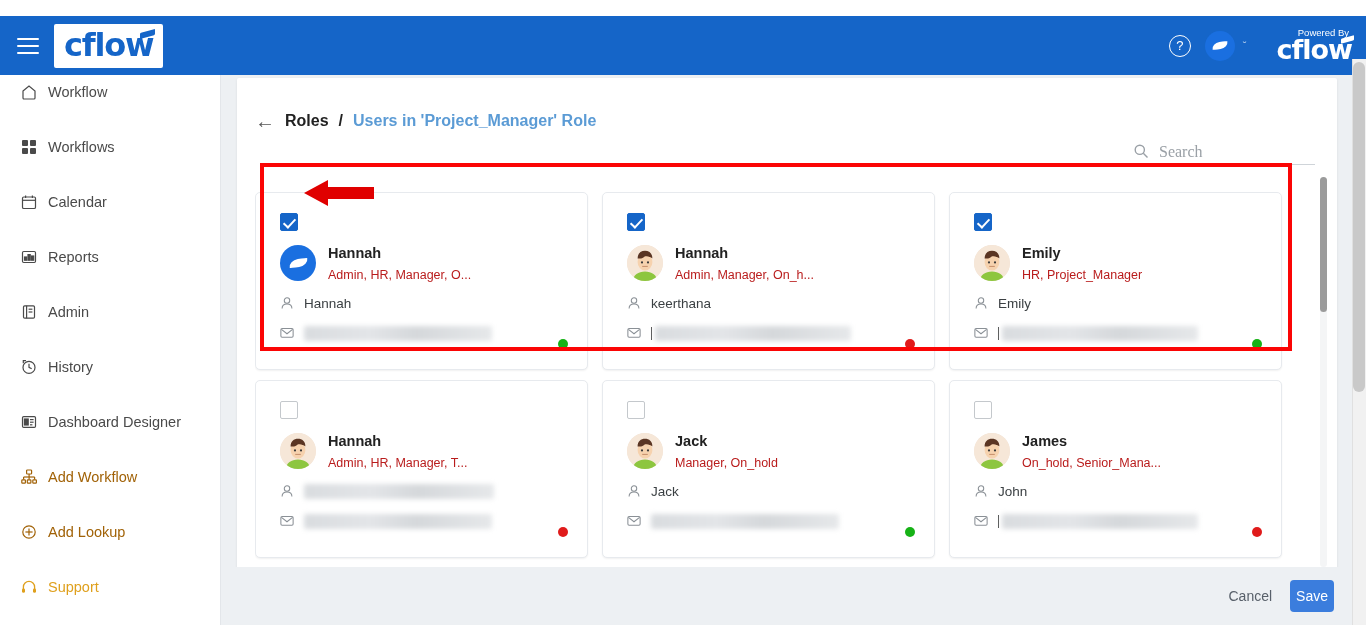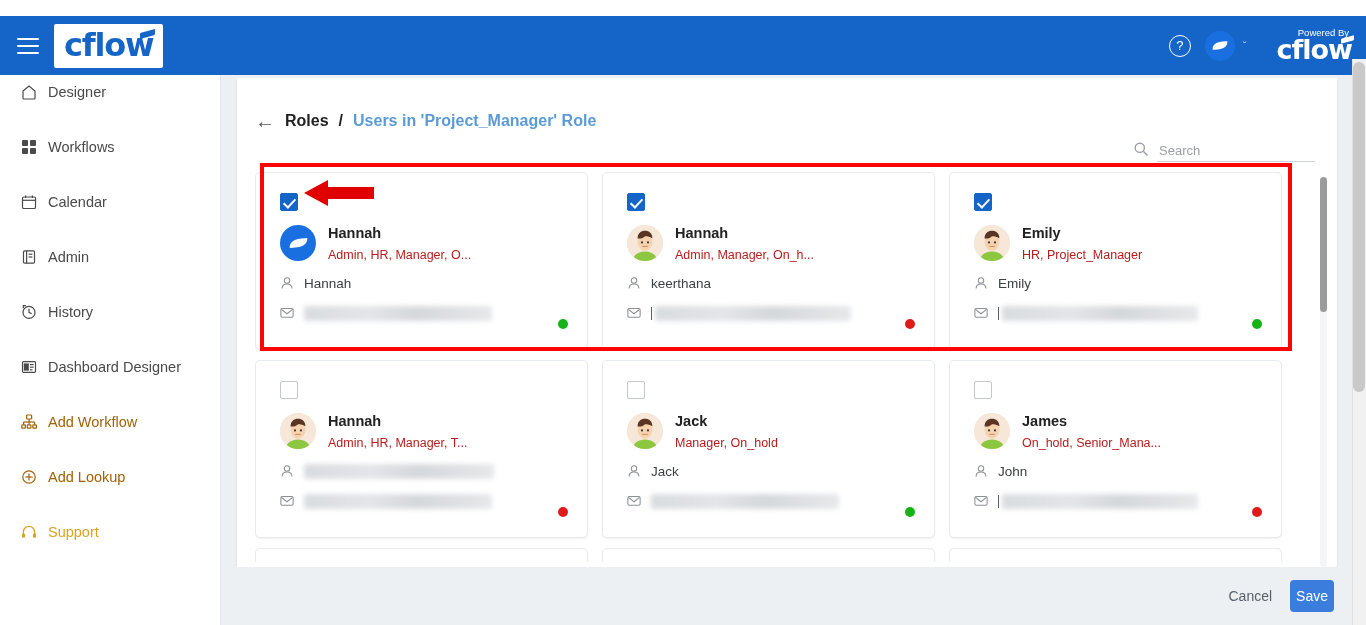--- a/index.html
+++ b/index.html
@@ -128,28 +128,28 @@
   .bc-sep { color: #222; font-weight: 600; }
   .bc-current { color: #5b9bd5; font-weight: 600; cursor: pointer; }
 
   .search-wrap {
     position: absolute; right: 22px; top: 62px;
     display: flex; align-items: center; gap: 8px;
   }
   .search-ico { color: #9aa0a6; }
   .search-input {
     width: 158px; border: none; border-bottom: 1px solid #cfd4d9;
-    font-size: 13px; color: #333; padding: 3px 2px; outline: none;
-    font-family: Liberation Sans, sans-serif; background: transparent;
+    font-size: 16px; color: #333; padding: 3px 2px; outline: none;
+    font-family: Liberation Serif, serif; background: transparent;
   }
   .search-input::placeholder { color: #9aa0a6; }
 
   
   .grid-scroll {
-    position: absolute; left: 18px; top: 94px;
+    position: absolute; left: 18px; top: 114px;
     width: 1060px; height: 390px;
     overflow: hidden;
   }
   .grid {
     display: grid;
     grid-template-columns: repeat(3, 333px);
     gap: 10px 14px;
   }
   .card {
     height: 178px;
@@ -286,21 +286,21 @@
   </div>
 </div>
 
 <div class="sidebar" id="sidebar">
 <div class="nav-item">
       <span class="nav-ico">
         <svg width="16" height="16" viewBox="0 0 16 16" fill="none" stroke="currentColor" stroke-width="1.2">
           <path d="M2 7l6-5 6 5v7a1 1 0 0 1-1 1H3a1 1 0 0 1-1-1z"></path>
         </svg>
       </span>
-      <span>Designer</span>
+      <span>Workflow</span>
     </div>
     <div class="nav-item">
       <span class="nav-ico">
         <svg width="16" height="16" viewBox="0 0 16 16" fill="currentColor">
           <rect x="1" y="1" width="6" height="6" rx="1"></rect>
           <rect x="9" y="1" width="6" height="6" rx="1"></rect>
           <rect x="1" y="9" width="6" height="6" rx="1"></rect>
           <rect x="9" y="9" width="6" height="6" rx="1"></rect>
         </svg>
       </span>
@@ -309,20 +309,31 @@
     <div class="nav-item">
       <span class="nav-ico">
         <svg width="16" height="16" viewBox="0 0 16 16" fill="none" stroke="currentColor" stroke-width="1.2">
           <rect x="1.5" y="3" width="13" height="11.5" rx="1.3"></rect>
           <line x1="1.5" y1="6.3" x2="14.5" y2="6.3"></line>
           <line x1="4.6" y1="1.4" x2="4.6" y2="4"></line>
           <line x1="11.4" y1="1.4" x2="11.4" y2="4"></line>
         </svg>
       </span>
       <span>Calendar</span>
+    </div>
+    <div class="nav-item">
+      <span class="nav-ico">
+        <svg width="16" height="16" viewBox="0 0 16 16" fill="none" stroke="currentColor" stroke-width="1.2">
+          <rect x="1.5" y="2.5" width="13" height="11" rx="1.2"></rect>
+          <rect x="3.5" y="8" width="2.2" height="3.2" fill="currentColor"></rect>
+          <rect x="7" y="5.6" width="2.2" height="5.6" fill="currentColor"></rect>
+          <rect x="10.5" y="7" width="2.2" height="4.2" fill="currentColor"></rect>
+        </svg>
+      </span>
+      <span>Reports</span>
     </div>
     <div class="nav-item">
       <span class="nav-ico">
         <svg width="16" height="16" viewBox="0 0 16 16" fill="none" stroke="currentColor" stroke-width="1.2">
           <rect x="2.5" y="1.8" width="11" height="12.4" rx="1.2"></rect>
           <line x1="5.6" y1="1.8" x2="5.6" y2="14.2"></line>
           <line x1="7.6" y1="5.2" x2="11.4" y2="5.2"></line>
           <line x1="7.6" y1="8" x2="11.4" y2="8"></line>
         </svg>
       </span>

